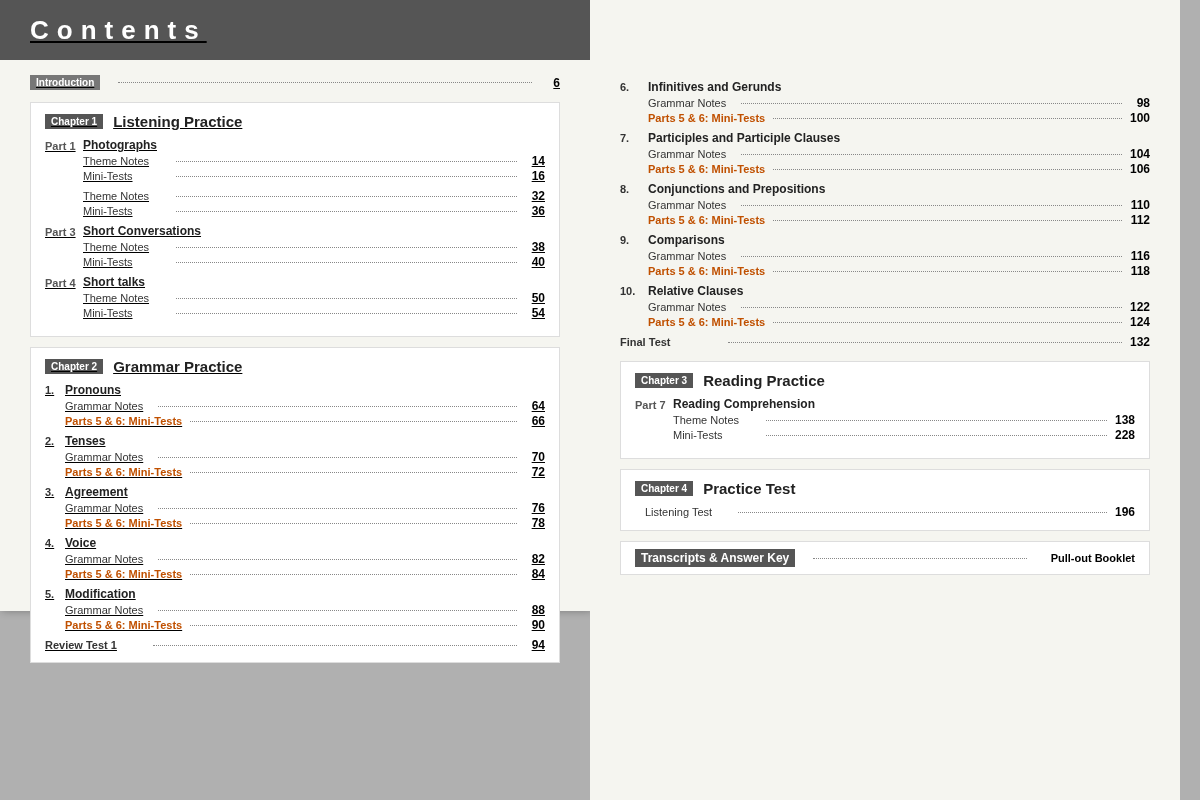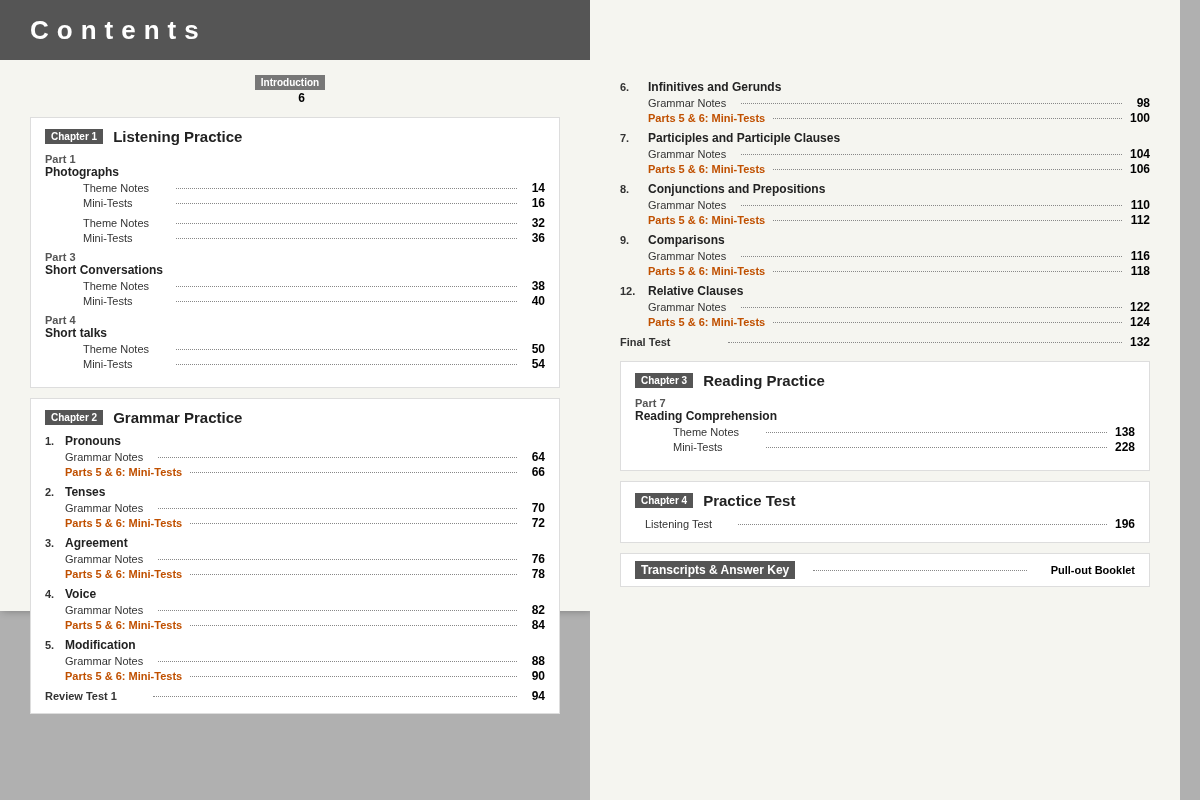--- a/index.html
+++ b/index.html
@@ -20,20 +20,21 @@
     }
 
     
     .left-page {
       width: 590px;
       height: 611px;
       background: #f5f5f0;
       position: relative;
       padding: 0;
       box-shadow: 2px 0 8px rgba(0,0,0,0.3);
+      text-decoration: underline;
     }
 
     
     .right-page {
       width: 590px;
       height: 800px;
       background: #f5f5f0;
       position: relative;
       padding: 20px 30px;
       padding-top: 80px;
@@ -56,21 +57,20 @@
       padding: 15px 30px;
       height: calc(800px - 60px);
       overflow: hidden;
     }
 
     
     .intro-row {
       display: flex;
       align-items: center;
       margin-bottom: 12px;
-      flex-direction: column;
     }
 
     .intro-badge {
       background: #777;
       color: white;
       font-size: 10px;
       padding: 2px 6px;
       margin-right: 10px;
       font-weight: bold;
     }
@@ -117,23 +117,22 @@
       font-weight: bold;
       color: #222;
     }
 
     .part-section {
       margin-bottom: 6px;
     }
 
     .part-header {
       display: flex;
-      align-items: flex-start;
+      align-items: flex-end;
       margin-bottom: 2px;
-      flex-direction: column;
     }
 
     .part-label {
       font-size: 11px;
       font-weight: bold;
       color: #555;
       min-width: 38px;
     }
 
     .part-title {
@@ -487,21 +486,21 @@
       <span class="page-num">116</span>
     </div>
           <div class="num-toc-row" style="padding-left:28px;">
       <span class="toc-label orange">Parts 5 &amp; 6: Mini-Tests</span>
       <div class="dotted-line"></div>
       <span class="page-num">118</span>
     </div>
         </div>
         <div class="num-section-right">
           <div class="num-header">
-    <span class="num-label" style="min-width:28px;font-size:11px;font-weight:bold;color:#333;">12.</span>
+    <span class="num-label" style="min-width:28px;font-size:11px;font-weight:bold;color:#333;">10.</span>
     <span class="num-title" style="font-size:12px;font-weight:bold;color:#222;">Relative Clauses</span>
   </div>
           <div class="num-toc-row" style="padding-left:28px;">
       <span class="toc-label">Grammar Notes</span>
       <div class="dotted-line"></div>
       <span class="page-num">122</span>
     </div>
           <div class="num-toc-row" style="padding-left:28px;">
       <span class="toc-label orange">Parts 5 &amp; 6: Mini-Tests</span>
       <div class="dotted-line"></div>

